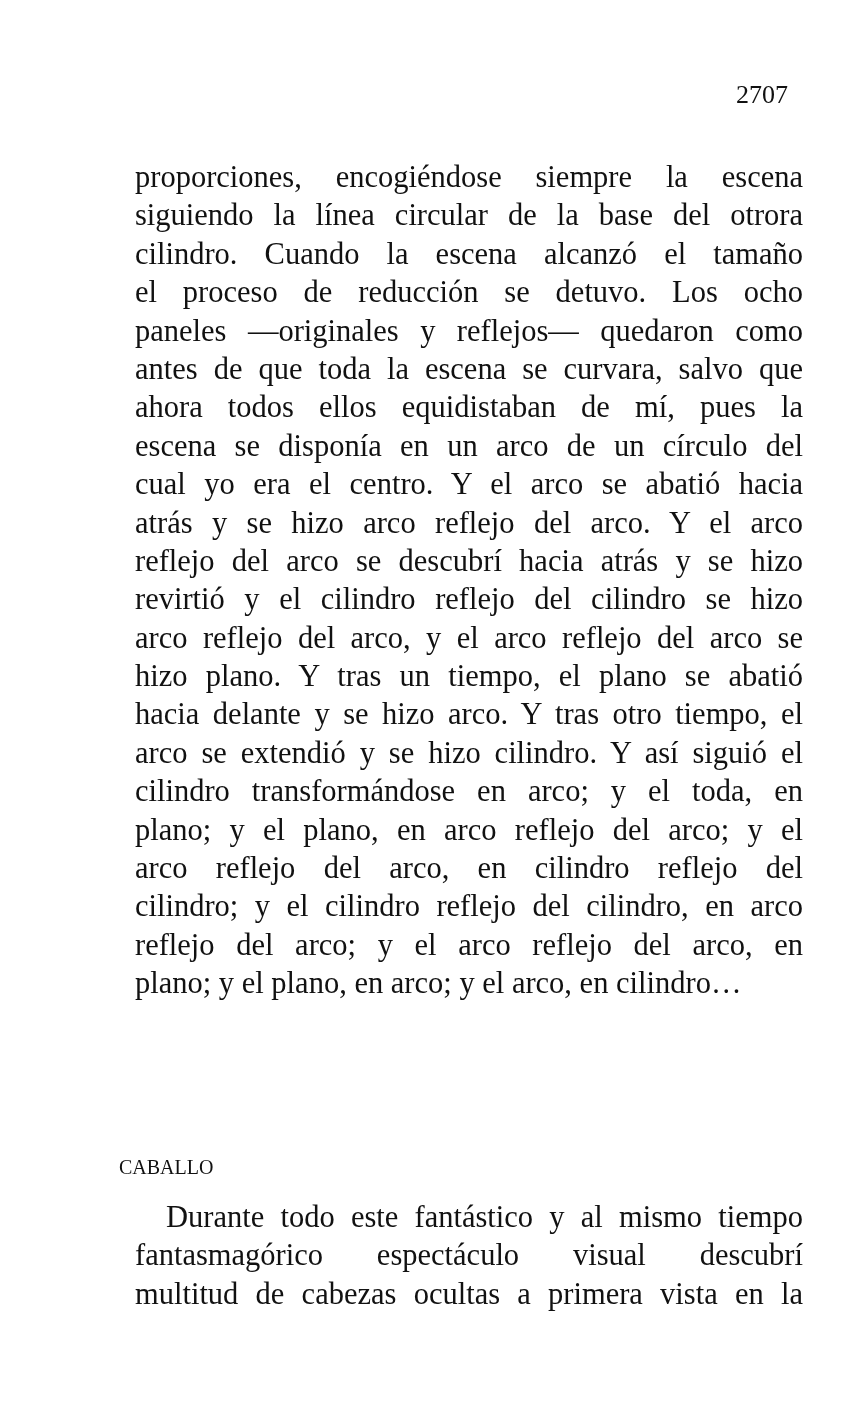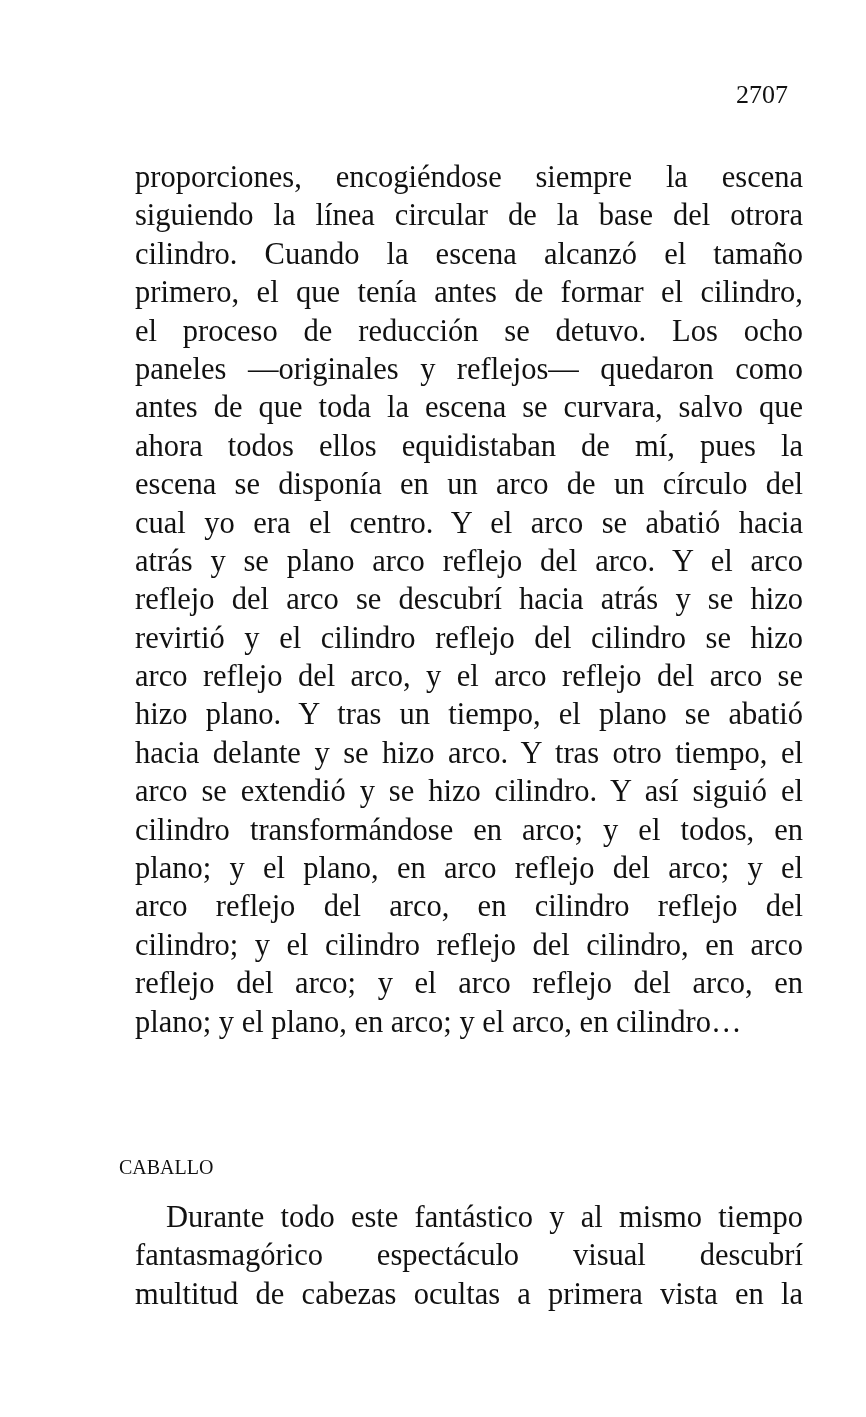--- a/index.html
+++ b/index.html
@@ -16,35 +16,34 @@
 </style>
 </head>
 <body>
 
 <div class="page-number">2707</div>
 
 <div class="text-block" id="main-block">
     <div class="line">proporciones, encogiéndose siempre la escena</div>
     <div class="line">siguiendo la línea circular de la base del otrora</div>
     <div class="line">cilindro. Cuando la escena alcanzó el tamaño</div>
-    <div class="line">primero, el que tenía antes de formar el cilindro,</div>
     <div class="line">el proceso de reducción se detuvo. Los ocho</div>
     <div class="line">paneles —originales y reflejos— quedaron como</div>
     <div class="line">antes de que toda la escena se curvara, salvo que</div>
     <div class="line">ahora todos ellos equidistaban de mí, pues la</div>
     <div class="line">escena se disponía en un arco de un círculo del</div>
     <div class="line">cual yo era el centro. Y el arco se abatió hacia</div>
-    <div class="line">atrás y se plano arco reflejo del arco. Y el arco</div>
+    <div class="line">atrás y se hizo arco reflejo del arco. Y el arco</div>
     <div class="line">reflejo del arco se descubrí hacia atrás y se hizo</div>
     <div class="line">revirtió y el cilindro reflejo del cilindro se hizo</div>
     <div class="line">arco reflejo del arco, y el arco reflejo del arco se</div>
     <div class="line">hizo plano. Y tras un tiempo, el plano se abatió</div>
     <div class="line">hacia delante y se hizo arco. Y tras otro tiempo, el</div>
     <div class="line">arco se extendió y se hizo cilindro. Y así siguió el</div>
-    <div class="line">cilindro transformándose en arco; y el todos, en</div>
+    <div class="line">cilindro transformándose en arco; y el toda, en</div>
     <div class="line">plano; y el plano, en arco reflejo del arco; y el</div>
     <div class="line">arco reflejo del arco, en cilindro reflejo del</div>
     <div class="line">cilindro; y el cilindro reflejo del cilindro, en arco</div>
     <div class="line">reflejo del arco; y el arco reflejo del arco, en</div>
     <div class="line last">plano; y el plano, en arco; y el arco, en cilindro…</div>
   </div>
 
 <div class="section-heading">CABALLO</div>
 
 <div class="text-block" id="second-block">

